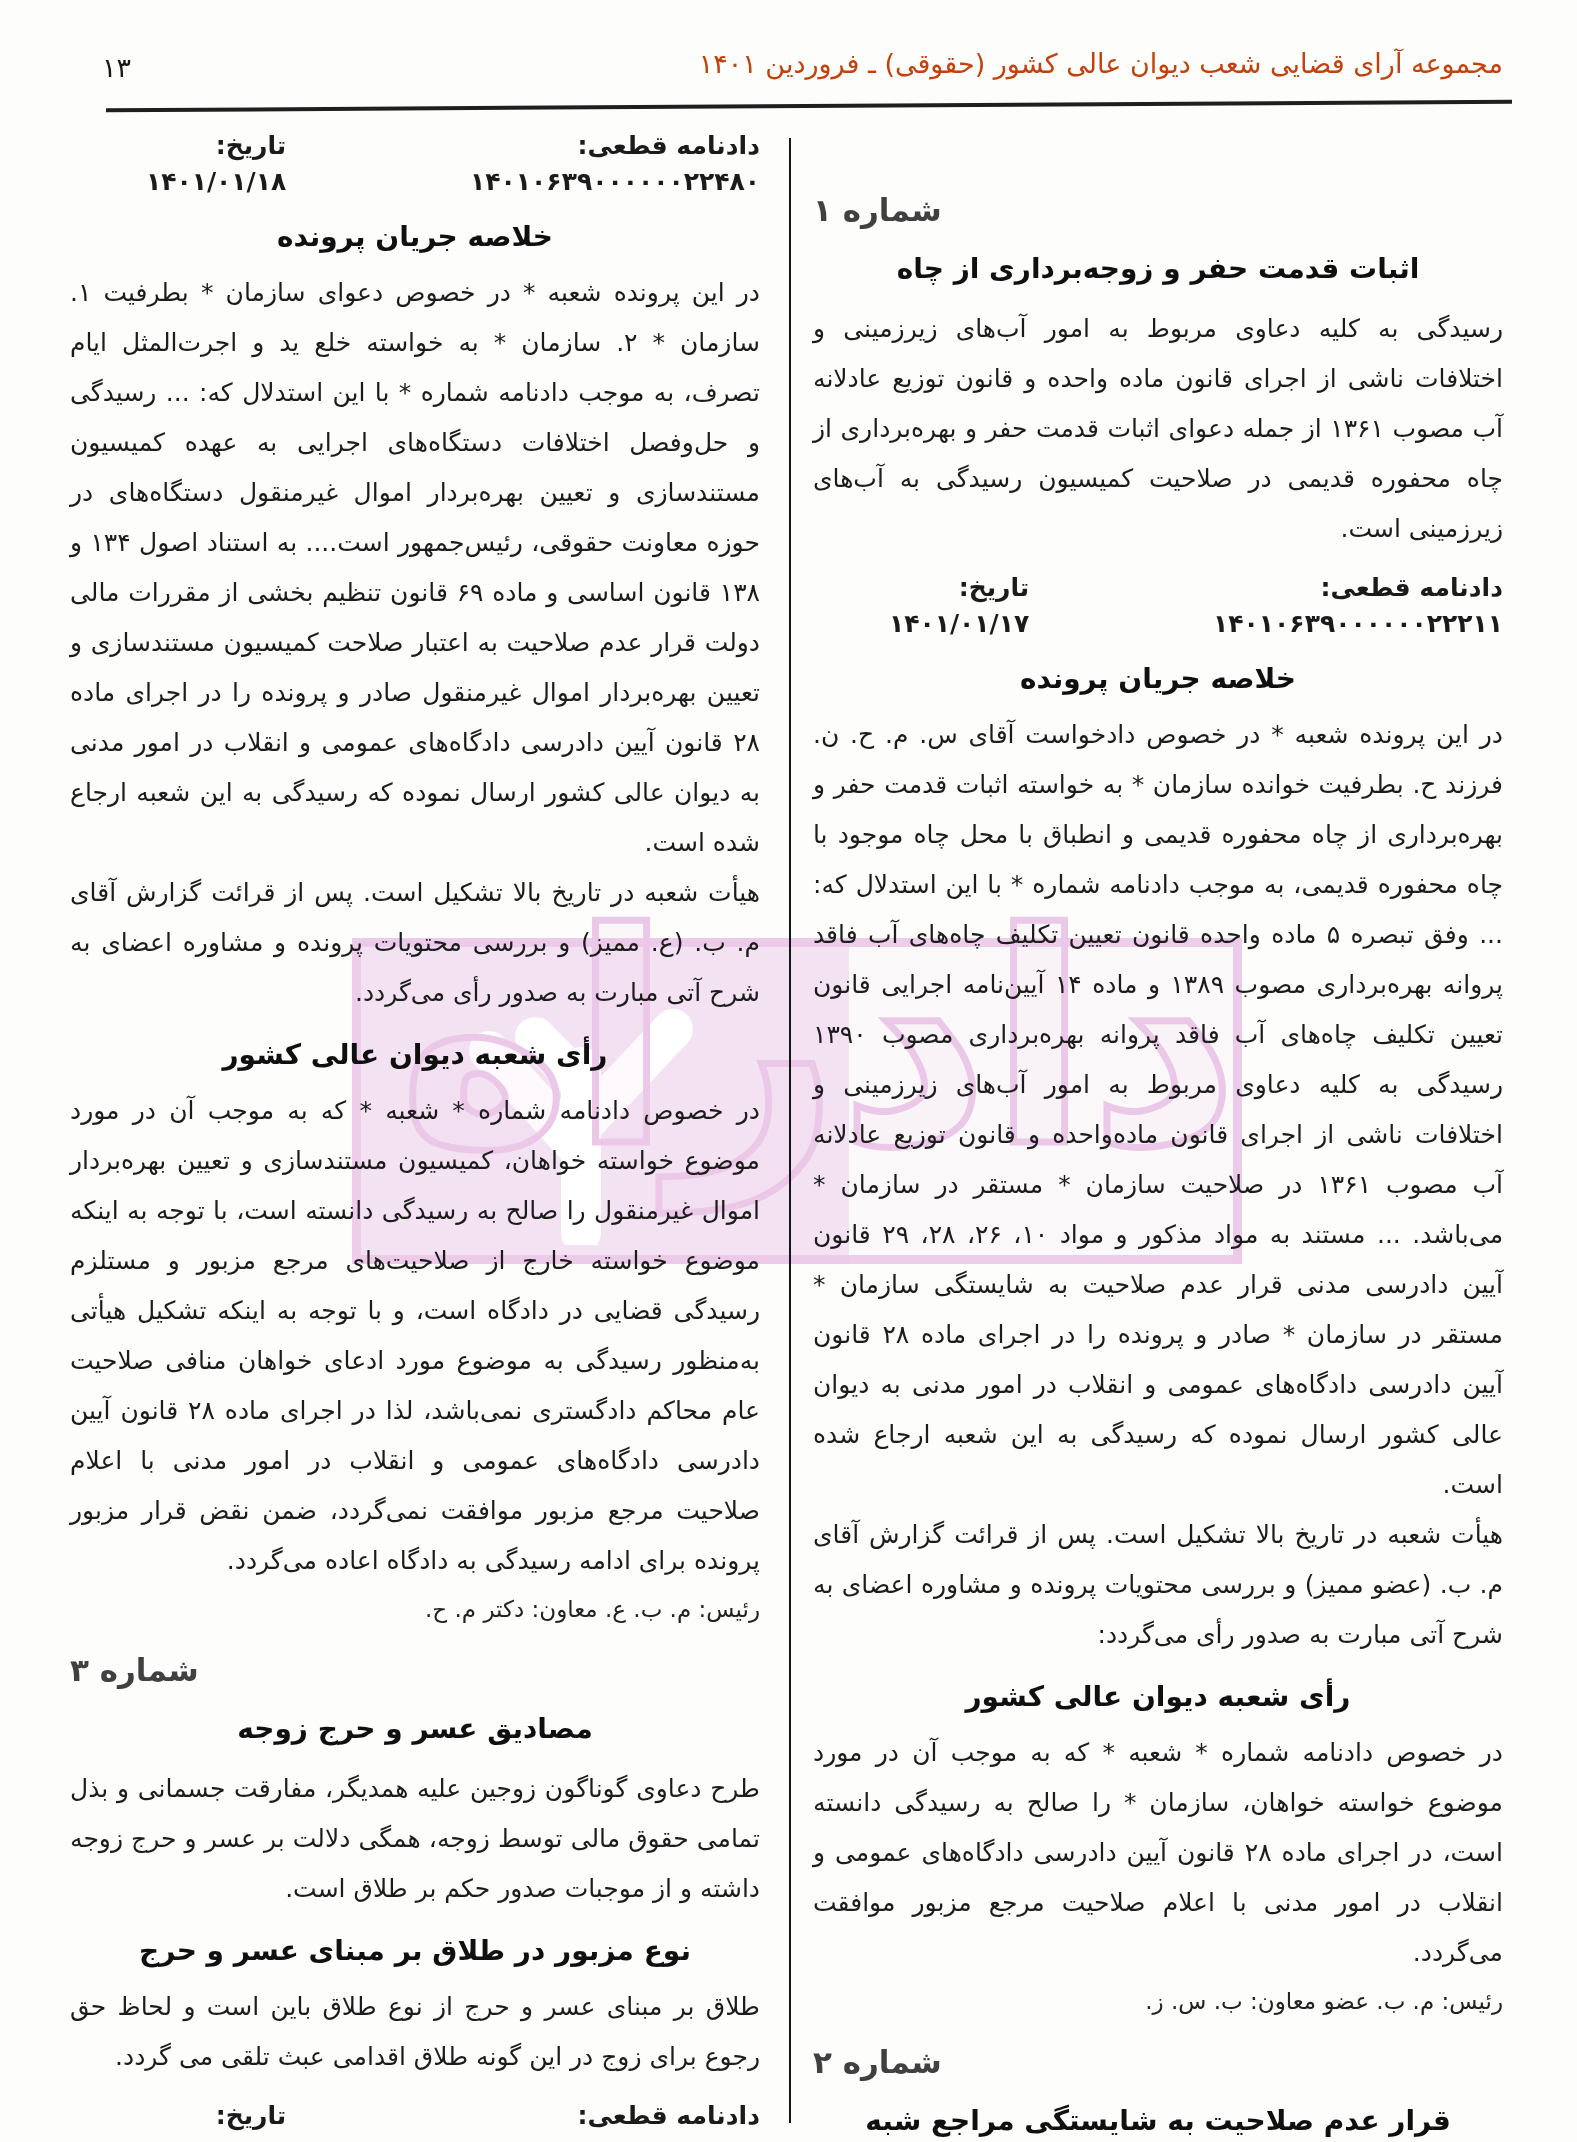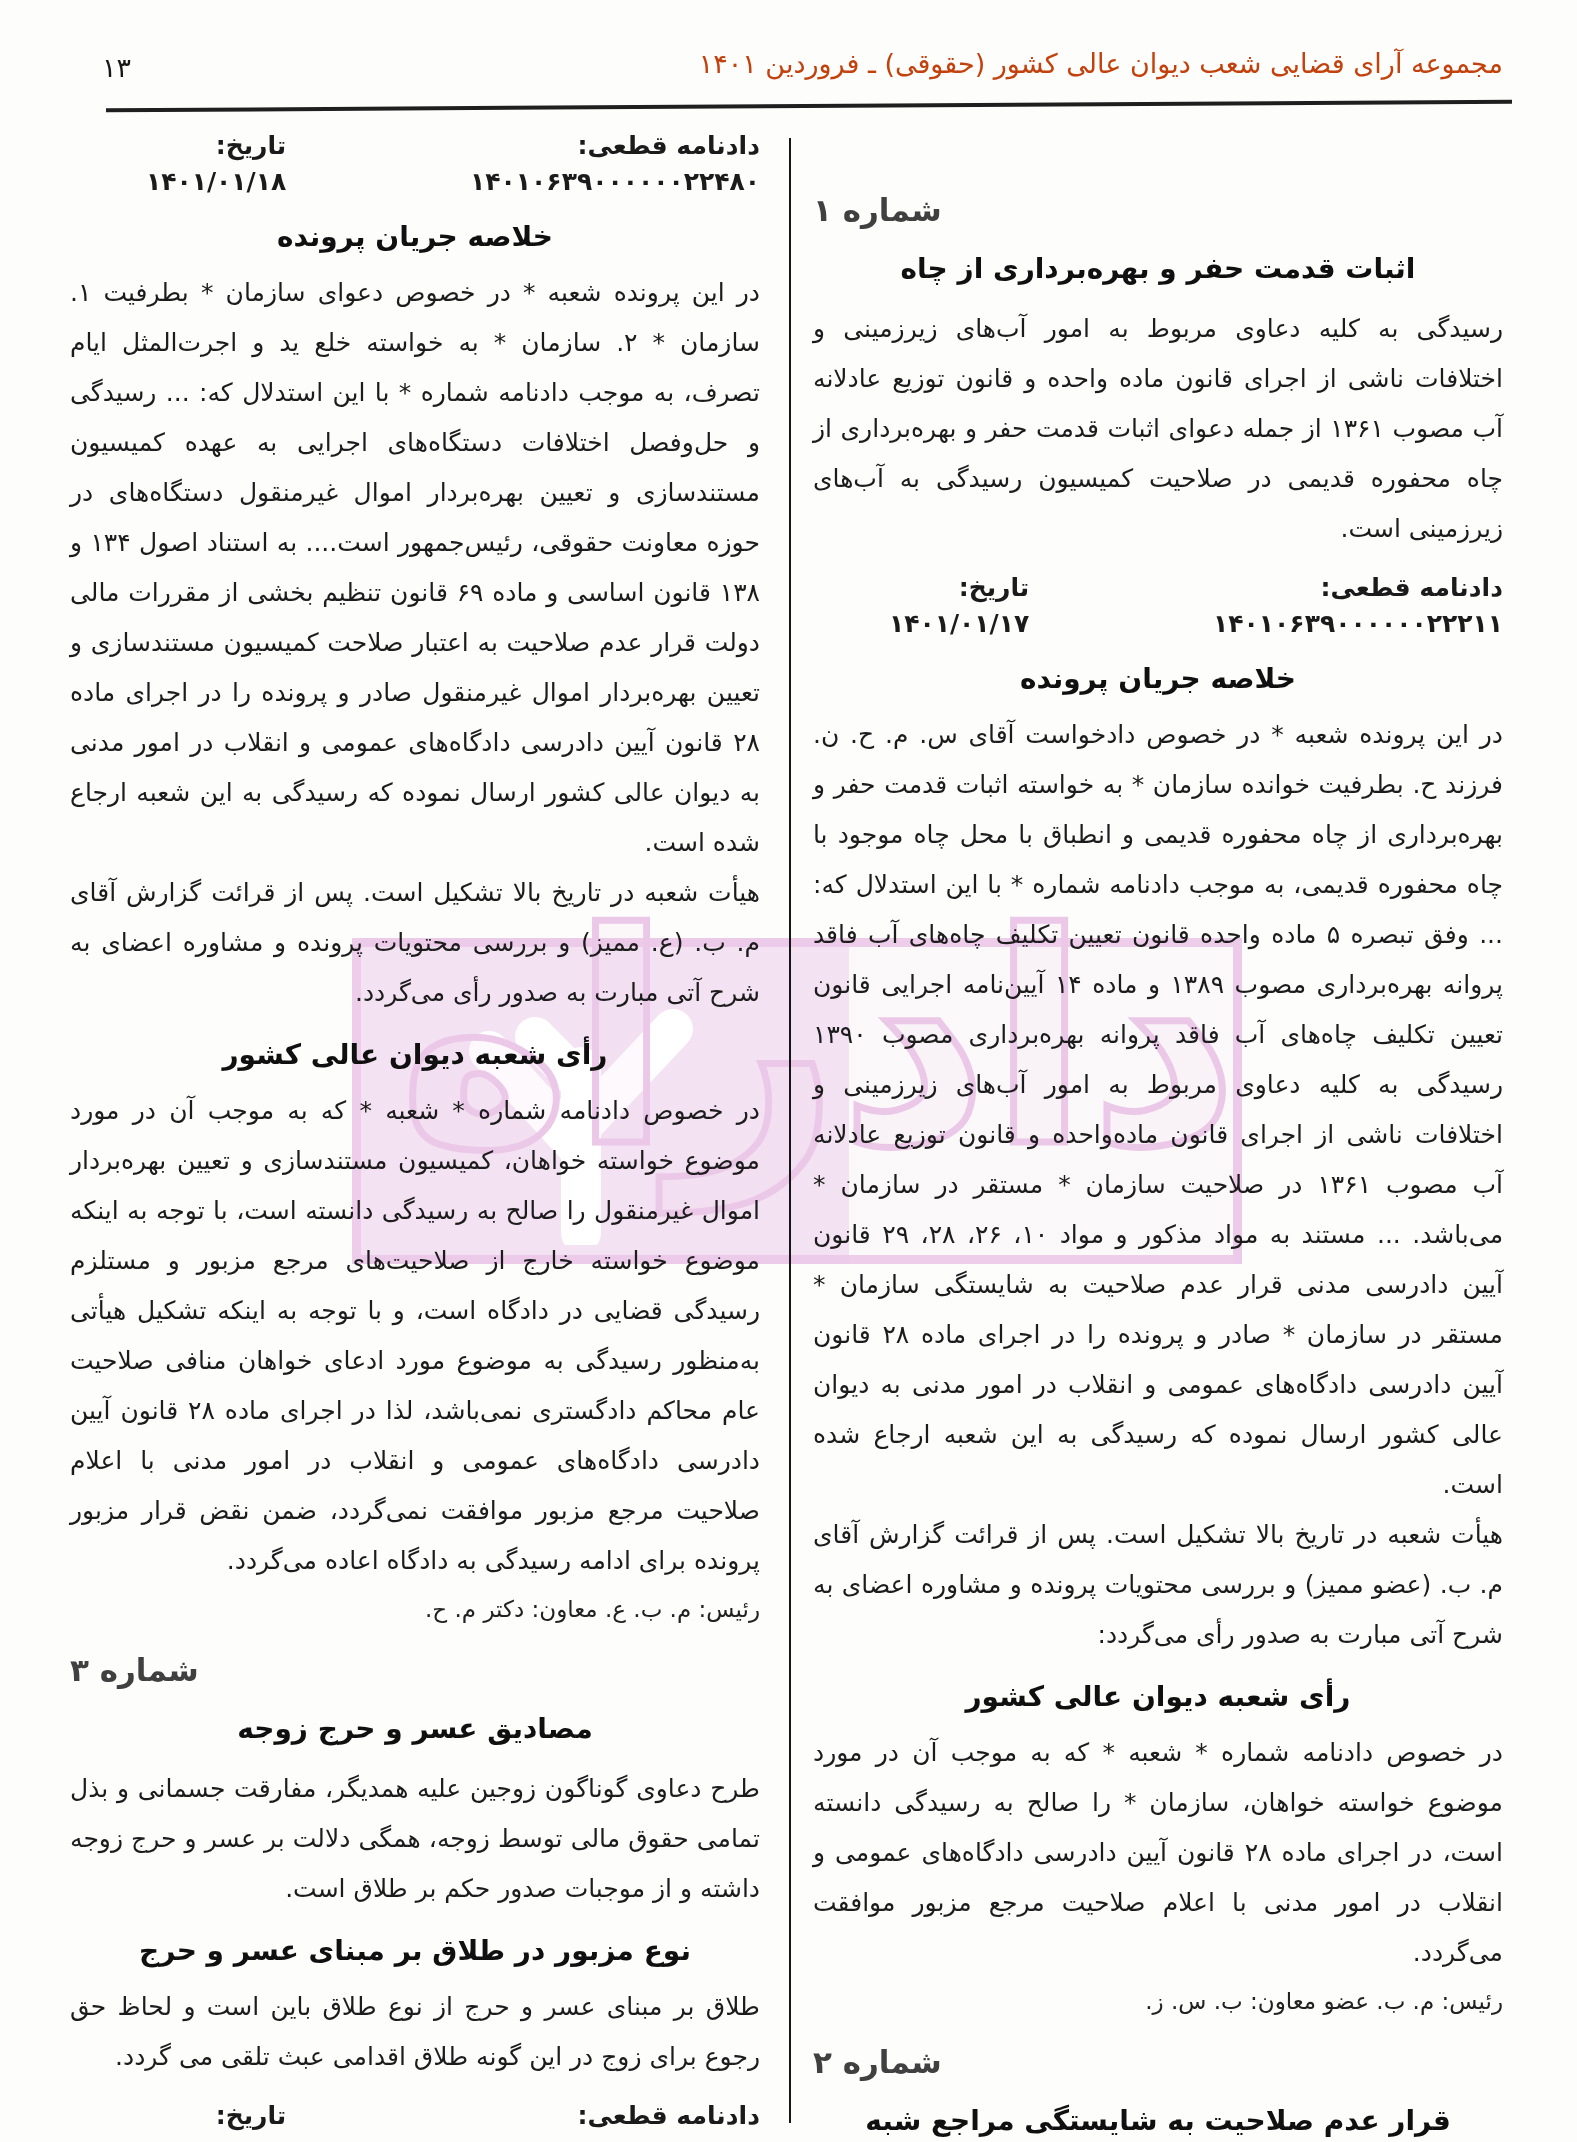--- a/index.html
+++ b/index.html
@@ -92,21 +92,21 @@
       <path d="M150 278 L150 112 M150 196 L58 96 M150 172 L242 74 M150 128 L104 82" stroke="#ffffff" stroke-width="40" fill="none" stroke-linecap="round"></path>
     </svg>
     <div class="wm-text">دادراه</div>
   </div>
 
   <div class="col-divider"></div>
 
   <div class="col col-right">
 
     <div class="sec-num case1-pad">شماره ۱</div>
-    <div class="sec-title">اثبات قدمت حفر و بهره‌برداری از چاه</div>
+    <div class="sec-title">اثبات قدمت حفر و زوجه‌برداری از چاه</div>
 
     <p class="body-p">رسیدگی به کلیه دعاوی مربوط به امور آب‌های زیرزمینی و اختلافات ناشی از اجرای قانون ماده واحده و قانون توزیع عادلانه آب مصوب ۱۳۶۱ از جمله دعوای اثبات قدمت حفر و بهره‌برداری از چاه محفوره قدیمی در صلاحیت کمیسیون رسیدگی به آب‌های زیرزمینی است.</p>
 
     <div class="doc-row">
       <span>
         <span>دادنامه قطعی:</span>
         <span class="num">۱۴۰۱۰۶۳۹۰۰۰۰۰۰۲۲۲۱۱</span>
       </span>
       <span>
         <span>تاریخ:</span>

